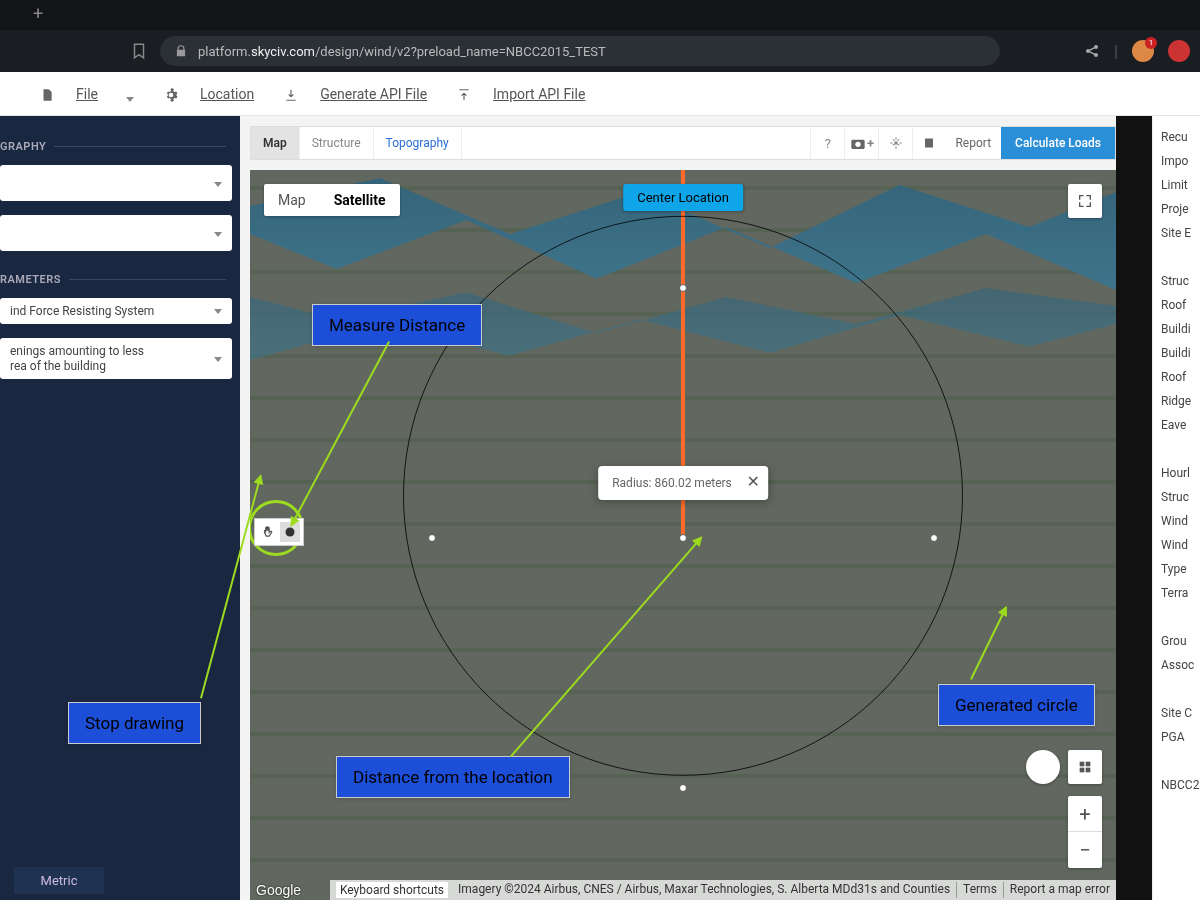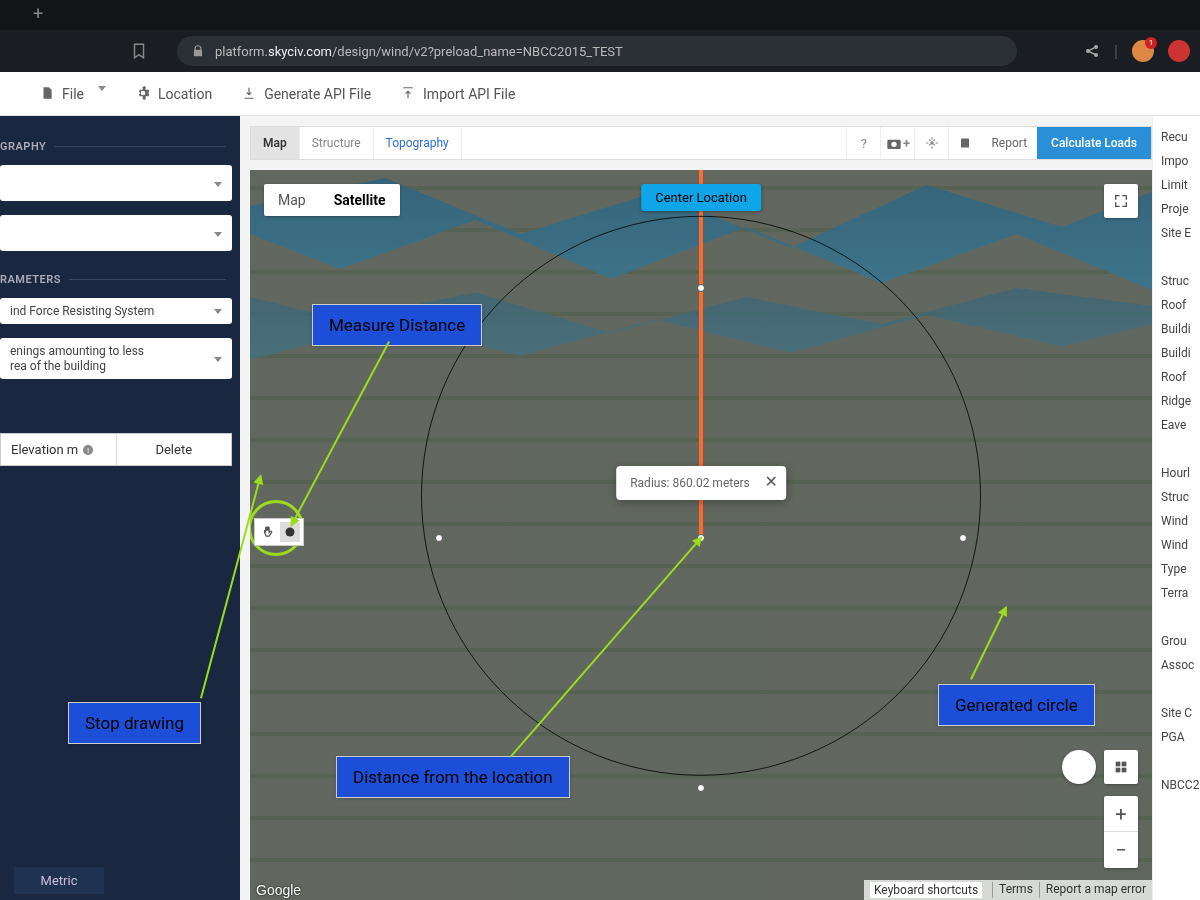--- a/index.html
+++ b/index.html
@@ -1,34 +1,34 @@
 <!DOCTYPE html>
 <html><head>
 <meta charset="utf-8">
 <style>
   * { box-sizing: border-box; margin: 0; padding: 0; font-family: -apple-system, "Segoe UI", Roboto, Arial, sans-serif; }
   body { width: 1200px; height: 900px; overflow: hidden; background: #111; }
 
   
   .browser-tabs { height: 30px; background: #121418; display:flex; align-items:center; padding:0 8px; }
   .browser-tabs .tab-plus { width:20px;height:20px;color:#888;font-size:18px;text-align:center;line-height:18px;cursor:pointer;margin-left:20px;}
-  .browser-bar { height: 42px; background: #1a1d22; display:flex; align-items:center; padding:0 10px 0 130px; gap:29px; }
+  .browser-bar { height: 42px; background: #1a1d22; display:flex; align-items:center; padding:0 10px 0 130px; gap:12px; }
   .bookmark-icon { width:18px;height:18px;color:#888; }
   .url-box { flex:0 0 840px; background:#2b2f36; border-radius:16px; height:30px; display:flex; align-items:center; padding:0 14px; gap:10px; color:#ccc; font-size:13px; }
   .url-box svg { width:14px;height:14px;fill:#999; flex:none; }
   .url-text { color:#bbb; font-size:13px; white-space:nowrap; overflow:hidden; }
   .url-domain { color:#eee; }
   .bar-right { margin-left:auto; display:flex; align-items:center; gap:14px; color:#888; }
   .bar-right .badge { width:22px;height:22px;border-radius:50%;background:#d84;position:relative;}
   .bar-right .badge.red { background:#c33; }
   .bar-right .badge .dot { position:absolute;top:-3px;right:-3px;width:12px;height:12px;border-radius:50%;background:#c22;color:#fff;font-size:8px;line-height:12px;text-align:center;}
 
   
   .app-toolbar { height: 44px; background:#fff; border-bottom:1px solid #e5e5e5; display:flex; align-items:center; padding:0 40px; gap:30px; font-size:14px; color:#555; }
-  .tb-item { display:flex; align-items:flex-start; gap:8px; cursor:pointer; }
+  .tb-item { display:flex; align-items:flex-end; gap:22px; cursor:pointer;text-decoration:underline; }
   .tb-item svg { width:14px;height:14px;fill:#666; }
 
   
   .layout { display:flex; height: calc(900px - 30px - 42px - 44px); }
   .sidebar-left { width:240px; background:#1a2740; color:#cbd3e0; padding:10px 0 0 0; font-size:13px; overflow:hidden; display:flex;flex-direction:column;}
   .sl-section { padding:14px 14px 6px 0; font-size:11px; font-weight:600; letter-spacing:.5px; color:#aab; display:flex;align-items:center;gap:8px;}
   .sl-section::after { content:""; flex:1; height:1px; background:#3a4760; }
   .sl-select { margin:6px 8px 8px 0; background:#fff; color:#444; border-radius:3px; height:36px; display:flex;align-items:center;justify-content:space-between;padding:0 10px; font-size:13px; }
   .sl-select.sm { font-size:12px; line-height:1.2; height:auto; padding:6px 10px; }
   .sl-table { margin:6px 8px 0 0; background:#fff; color:#333; border:1px solid #ccc; display:flex; font-size:13px; }
@@ -83,21 +83,21 @@
 
   .draw-ctrl { position:absolute; top:348px; left:4px; background:#fff; border:1px solid #ccc; display:flex; padding:3px; gap:2px;}
   .draw-ctrl div { width:20px;height:20px;display:flex;align-items:center;justify-content:center;font-size:12px;cursor:pointer;}
   .draw-ctrl div.sel { background:#ddd; }
   .ring { position:absolute; top:330px; left:-2px; width:56px;height:56px;border:3px solid #9cdb1e;border-radius:50%;}
 
   .callout { position:absolute; background:#1d4ed8; padding:10px 16px; font-size:17px; border:1px solid #ccc; box-shadow:0 1px 4px rgba(0,0,0,.15);}
   .arrow { position:absolute; background:#9cdb1e; transform-origin:top left; height:2px;}
   .arrow::after { content:""; position:absolute; right:-2px; top:-4px; border-left:10px solid #9cdb1e; border-top:5px solid transparent; border-bottom:5px solid transparent;}
 
-  .sidebar-right { width:48px; background:#fff; border-left:1px solid #eee; padding:14px 0 0 8px; font-size:12px; color:#444; overflow:hidden;}
+  .sidebar-right { width:48px; background:#fff; border-left:1px solid #eee; padding:14px 0 0 8px; font-size:12px; color:#444; overflow:hidden;margin-left:36px;}
   .sr-item { height:24px; white-space:nowrap; }
   .sr-gap { height:24px; }
 
   .caret::after { content:""; display:inline-block; margin-left:6px; border-top:5px solid #888; border-left:4px solid transparent; border-right:4px solid transparent; vertical-align:middle;}
 </style>
 </head>
 <body>
 
 <div class="browser-tabs">
   <div class="tab-plus">+</div>
@@ -176,32 +176,20 @@
         <span>ind Force Resisting System</span>
         <span class="caret"></span>
       </div>
     <div class="sl-select sm">
         <span style="white-space:pre-line">enings amounting to less
 rea of the building</span>
         <span class="caret"></span>
       </div>
 
     <div style="height:40px"></div>
-    <div class="sl-table">
-      <div class="cell">
-        <span>Elevation m</span>
-        <svg width="12" height="12" viewBox="0 0 24 24" fill="#888">
-            <circle cx="12" cy="12" r="10"></circle>
-            <text x="12" y="17" text-anchor="middle" fill="#fff" font-size="14">i</text>
-          </svg>
-      </div>
-      <div class="cell">
-          <span>Delete</span>
-        </div>
-    </div>
 
     <div class="sl-metric"><span>Metric</span></div>
   </div>
 
   <div class="center">
     <div class="map-toolbar">
       <div class="mt-tabs">
         <div class="mt-tab active">Map</div>
         <div class="mt-tab">Structure</div>
         <div class="mt-tab alt">Topography</div>
@@ -282,20 +270,21 @@
             <rect x="13" y="13" width="7" height="7"></rect>
           </svg>
       </div>
       <div class="gm-zoom">
         <div>+</div>
         <div>−</div>
       </div>
       <div class="gm-logo">Google</div>
       <div class="gm-attr">
         <span class="kb">Keyboard shortcuts</span>
+        <span>Imagery ©2024 Airbus, CNES / Airbus, Maxar Technologies, S. Alberta MDd31s and Counties</span>
         <span style="border-left:1px solid #999;padding-left:6px">Terms</span>
         <span style="border-left:1px solid #999;padding-left:6px">Report a map error</span>
       </div>
 
       <div class="callout" style="top:134px;left:62px">Measure Distance</div>
       <div class="arrow" style="top:172px;left:140px;width:208px;transform:rotate(118deg)"></div>
 
       <div class="callout" style="top:586px;left:86px">Distance from the location</div>
       <div class="arrow" style="top:586px;left:260px;width:290px;transform:rotate(-49deg)"></div>
 

